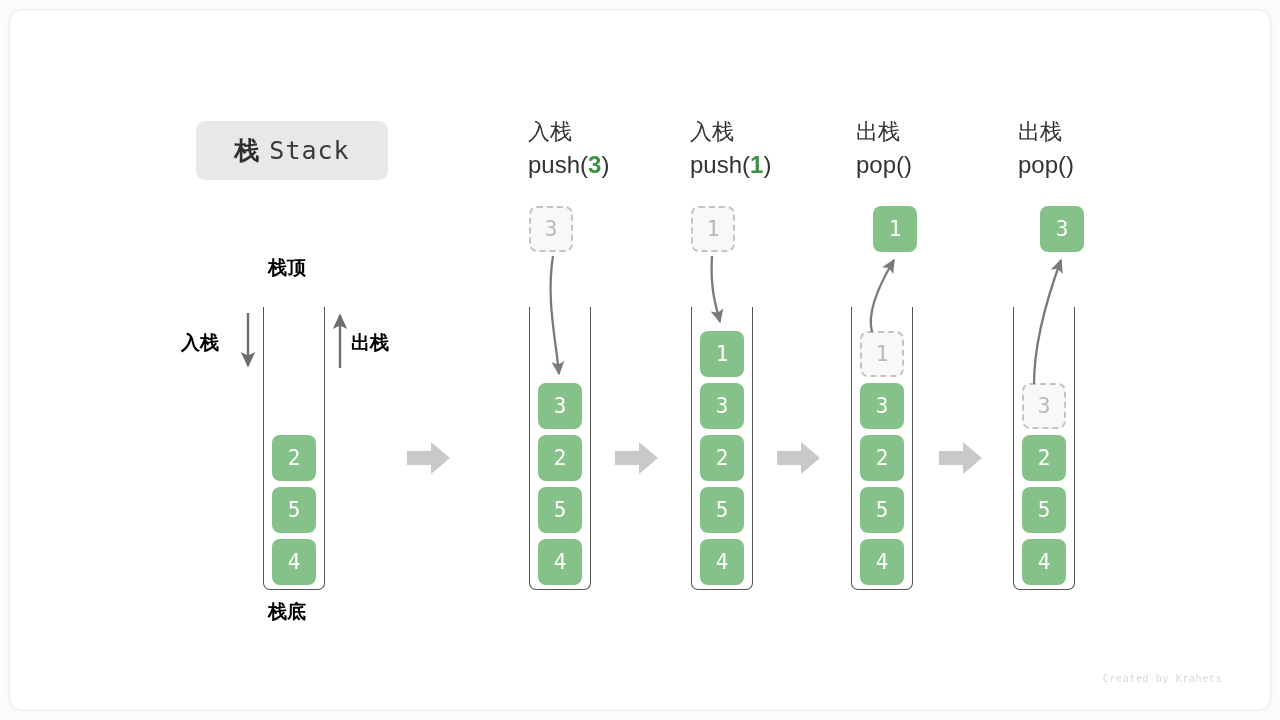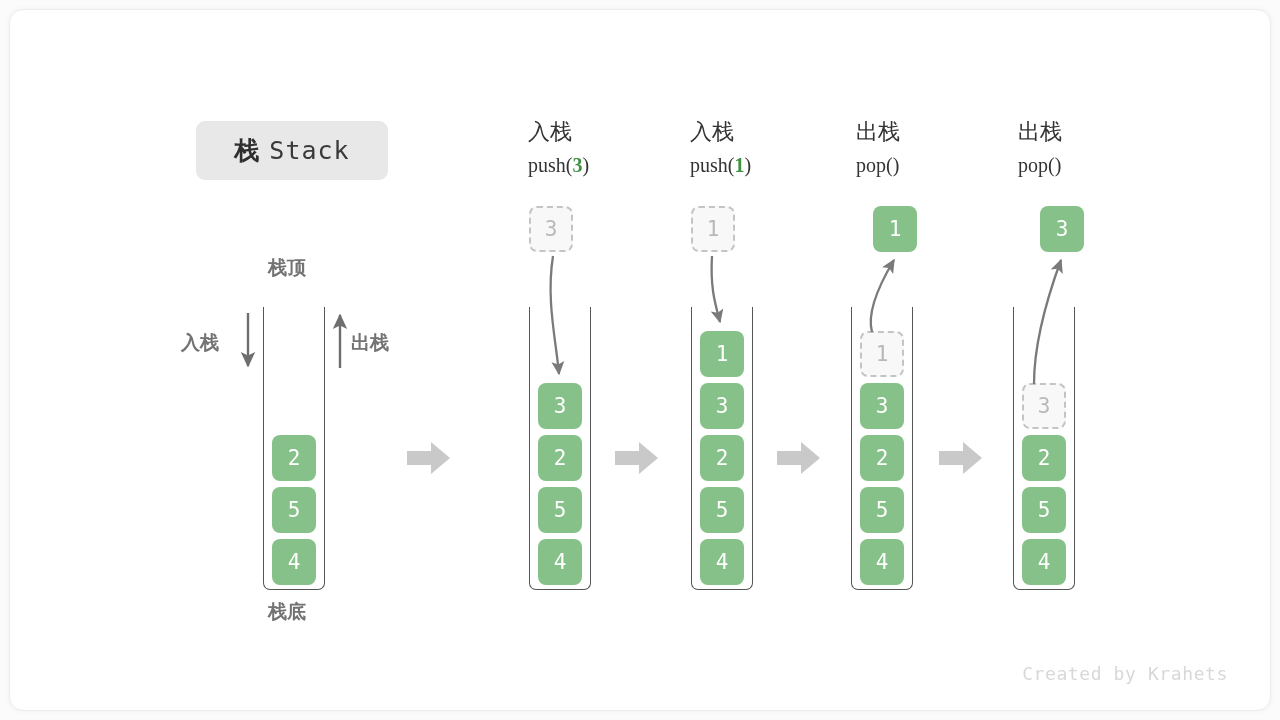--- a/index.html
+++ b/index.html
@@ -60,39 +60,39 @@
     color: #3a3a3a;
     letter-spacing: 1px;
   }
 
   
   .cn-bold {
     position: absolute;
     font-family: "Liberation Sans", "DejaVu Sans", sans-serif;
     font-size: 19px;
     font-weight: bold;
-    color: #737373;
+    color: #000000;
     white-space: nowrap;
   }
   .col-head {
     position: absolute;
     white-space: nowrap;
     text-align: left;
   }
   .col-head .hcn {
     display: block;
     font-family: "Liberation Sans", "DejaVu Sans", sans-serif;
     font-size: 22px;
     color: #333333;
     line-height: 32px;
   }
   .col-head .hcode {
     display: block;
-    font-family: Liberation Serif, serif;
-    font-size: 20px;
+    font-family: Liberation Sans, sans-serif;
+    font-size: 24px;
     color: #333333;
     line-height: 34px;
     letter-spacing: 0px;
   }
   .col-head .hcode .arg {
     color: #3e9142;
     font-weight: bold;
   }
 
   
@@ -142,24 +142,24 @@
     position: absolute;
     left: 0; top: 0;
     width: 1280px;
     height: 720px;
     pointer-events: none;
   }
 
   
   #credit {
     position: absolute;
-    right: 42px;
+    right: 48px;
     bottom: 26px;
     font-family: "DejaVu Sans Mono", "Liberation Mono", monospace;
-    font-size: 18px;
+    font-size: 10px;
     color: #d8d8d8;
     letter-spacing: 0.6px;
     white-space: nowrap;
   }
 </style>
 </head>
 <body>
 
 <div id="page">
   <div id="card">

